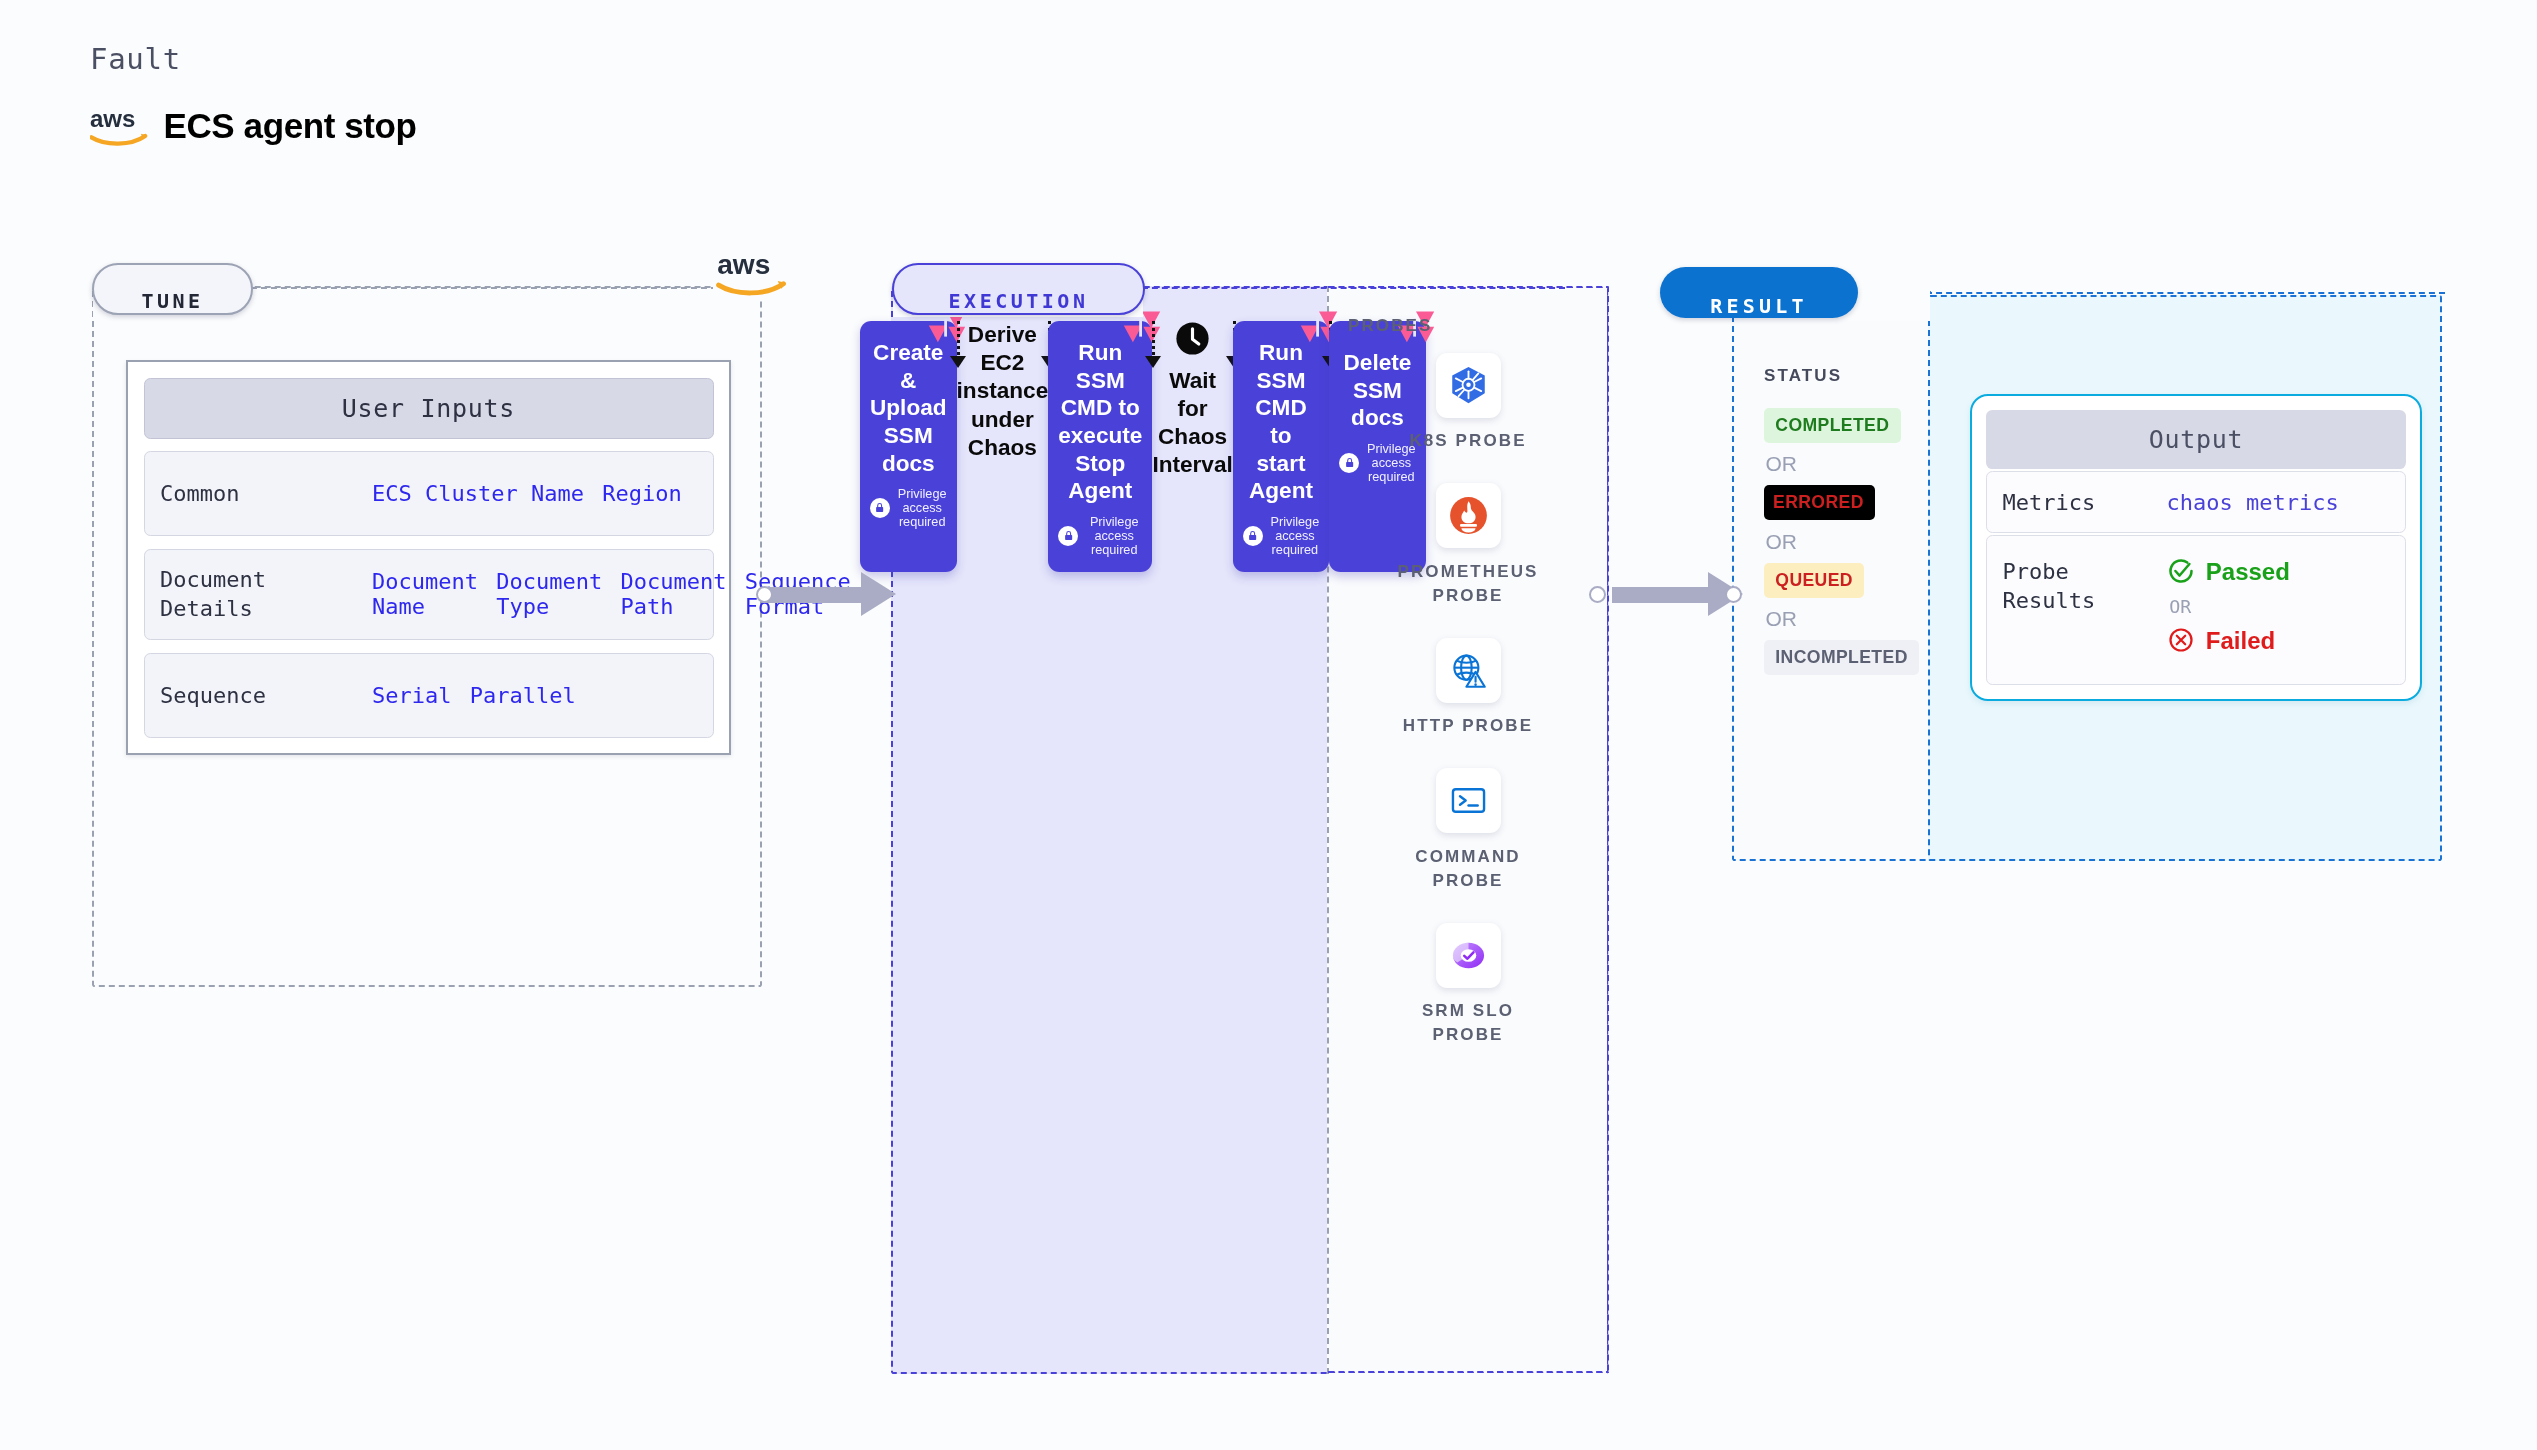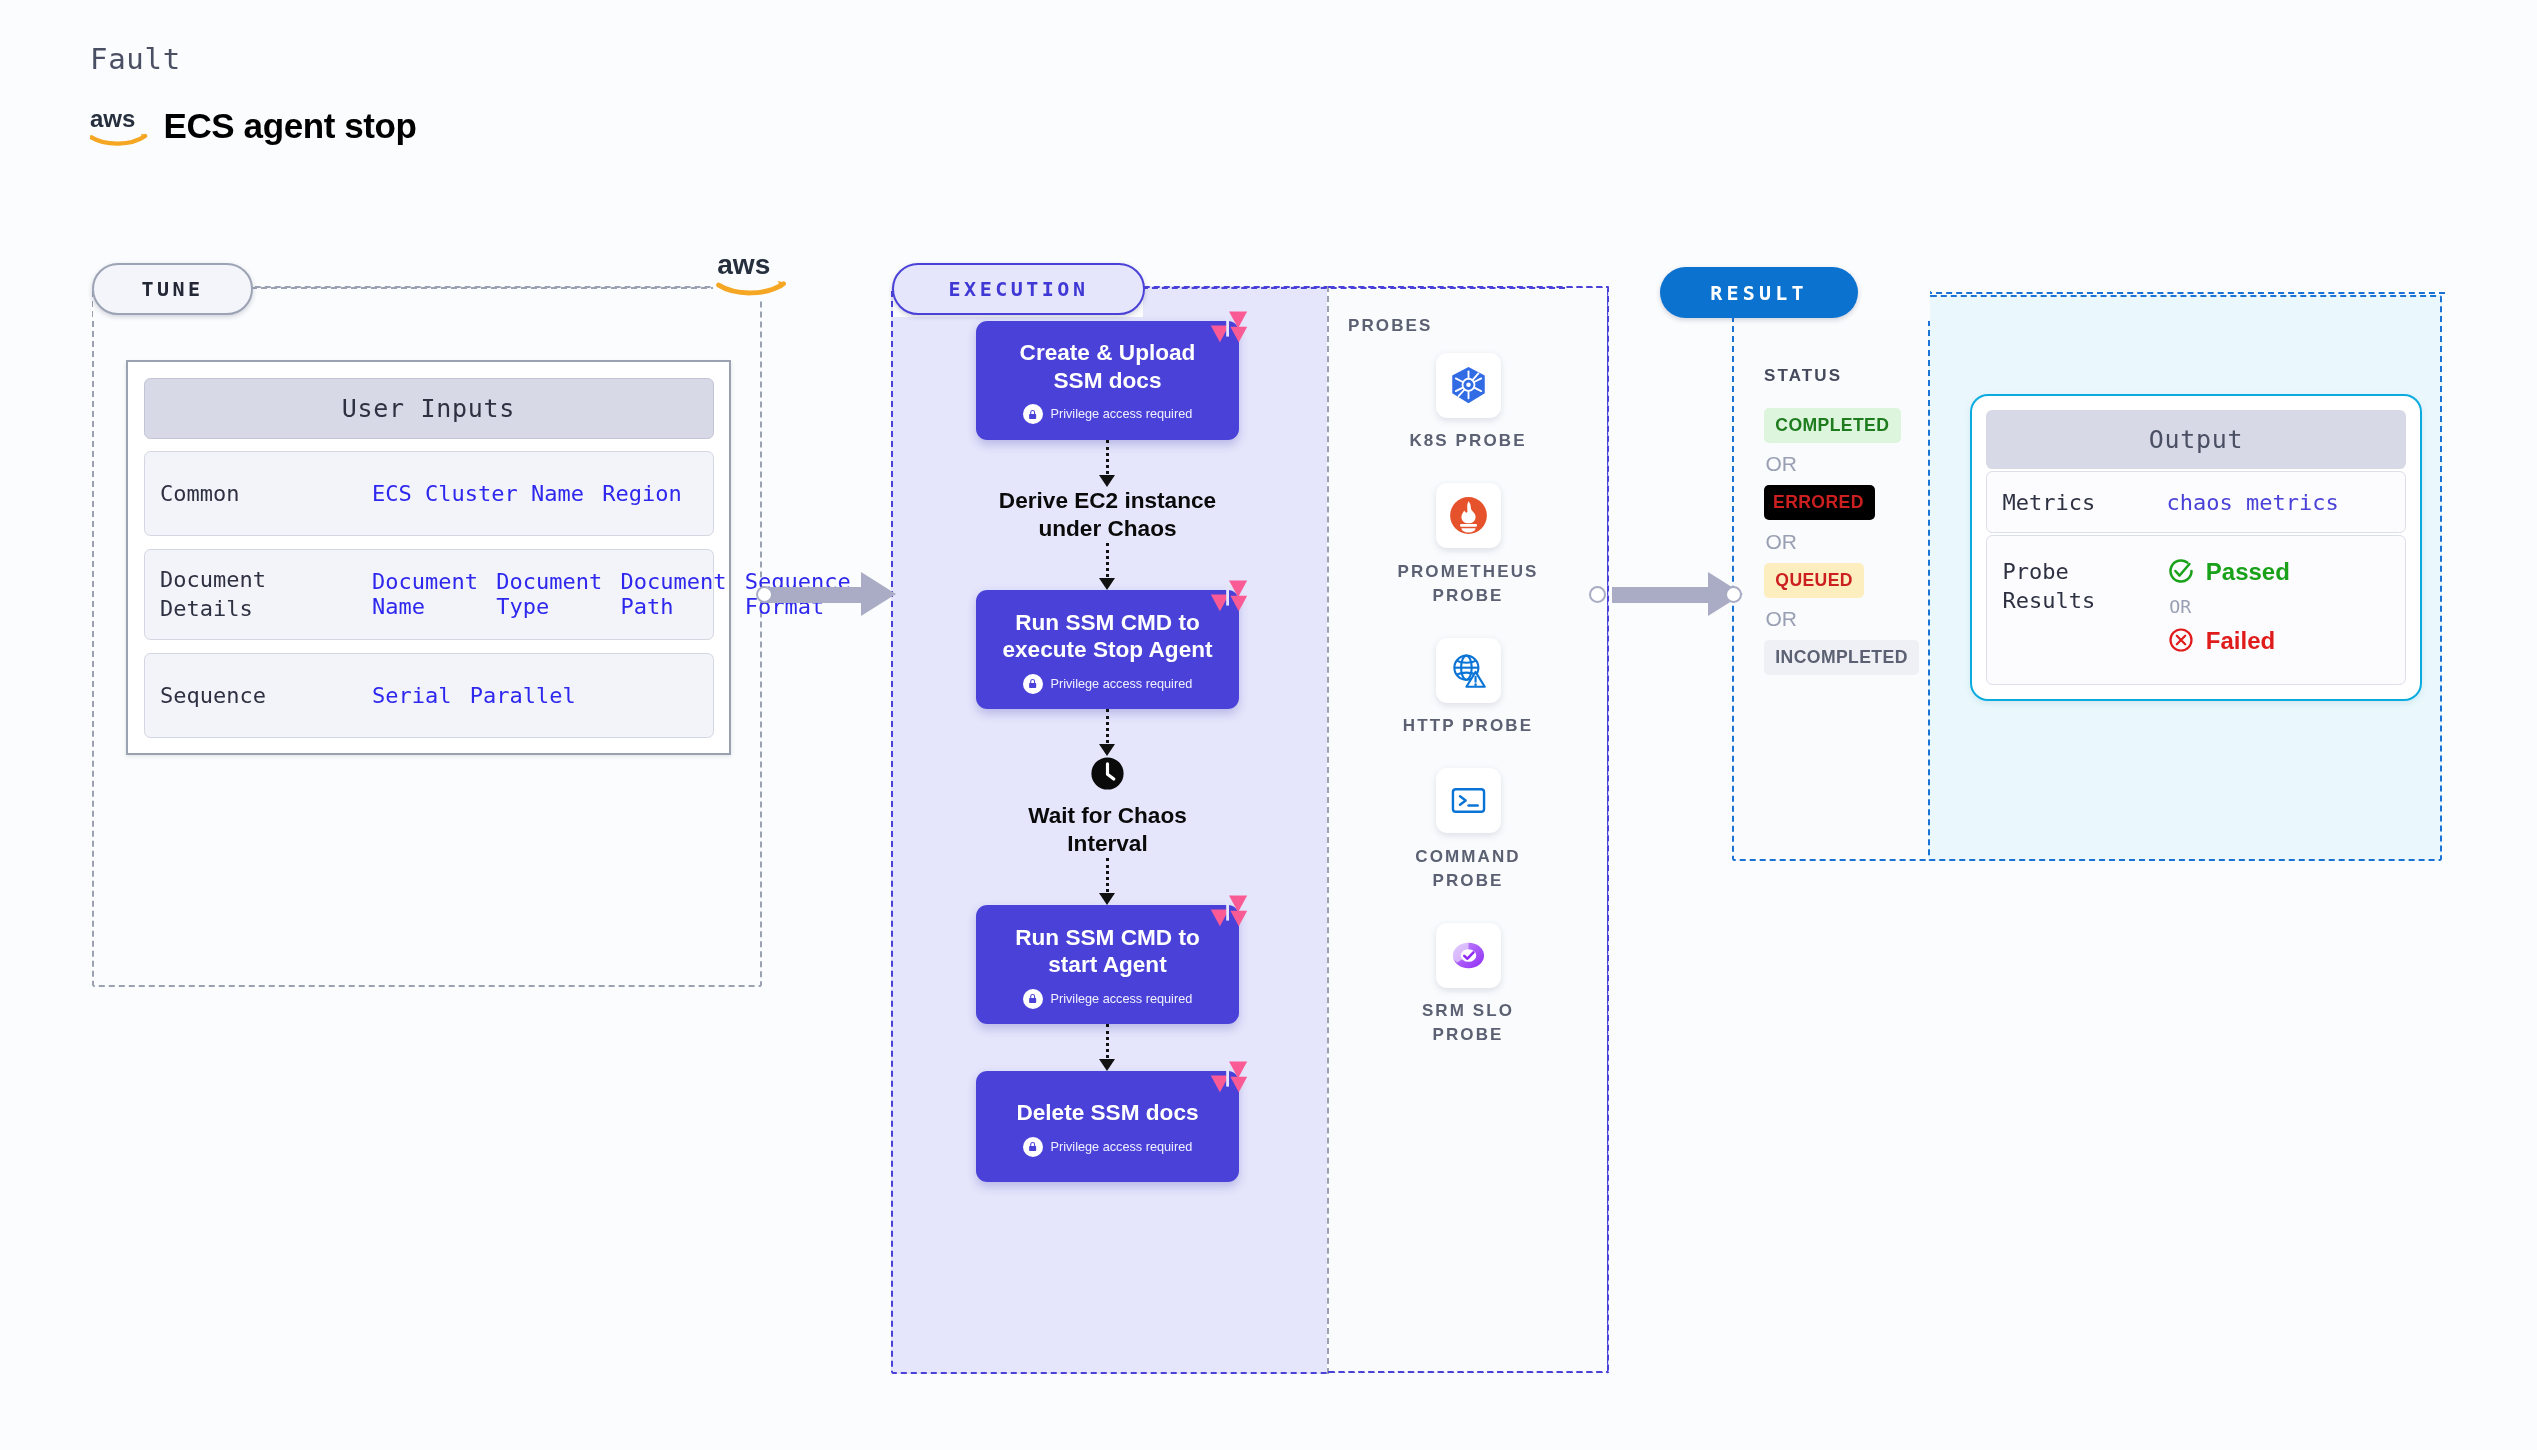--- a/index.html
+++ b/index.html
@@ -16,21 +16,21 @@
     font-family:"DejaVu Sans Mono","Liberation Mono",monospace;
     font-size:29px; color:#4a4f63; letter-spacing:0.7px;
   }
   #title-row { display:flex; align-items:center; gap:15.5px; margin-top:30px; }
   #aws-logo-title { width:58px; height:40px; position:relative; flex:0 0 auto; }
   #page-title { font-size:35px; font-weight:bold; color:#000; letter-spacing:-0.4px; }
 
   
   .pill {
     position:absolute; z-index:6;
-    display:flex; align-items:center; justify-content:center;
+    display:flex; align-items:flex-end; justify-content:center;
     border-radius:705px;
     font-family:"DejaVu Sans Mono","Liberation Mono",monospace;
     font-weight:bold; letter-spacing:3.5px; font-size:20px;
     box-shadow:0 2.1px 5px rgba(60,60,100,.22);
   }
   #tune-pill {
     left:92px; top:263px; width:161px; height:52px;
     background:#f4f5fa; border:2.1px solid #9ca3b4; color:#242836;
   }
   #execution-pill {
@@ -98,22 +98,22 @@
     font-size:22px; color:#2d3142; width:212px; line-height:1.32; flex:0 0 auto;
   }
   .tune-group-values { display:flex; flex-direction:row; gap:18.3px; }
   .tune-value {
     font-family:"DejaVu Sans Mono","Liberation Mono",monospace;
     font-size:22px; color:#2e27ee; letter-spacing:0px;
   }
 
   
   #exec-flow {
-    position:absolute; left:910px; top:321px; width:395px;
-    display:flex; flex-direction:column; align-items:center; z-index:4;
+    position:absolute; left:860px; top:321px; width:395px;
+    display:flex; flex-direction:row; z-index:4;
   }
   .node {
     position:relative; width:263px;
     background:#4a42d8; border-radius:11.3px; color:#fff;
     padding:18.3px 10px 15.5px; text-align:center;
     box-shadow:0 4.2px 10px rgba(60,50,180,.25);
   }
   .node-title { font-size:22.6px; font-weight:bold; line-height:1.22; }
   .node-sub {
     display:flex; align-items:center; justify-content:center; gap:7.8px;

